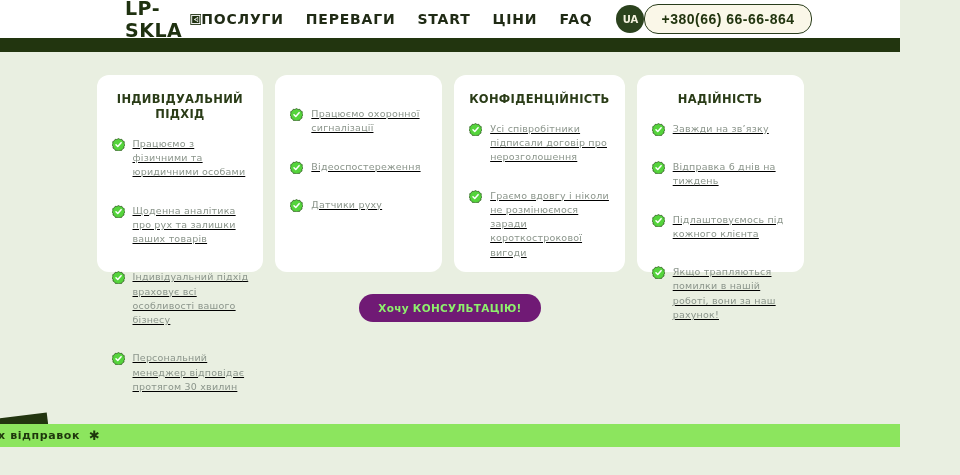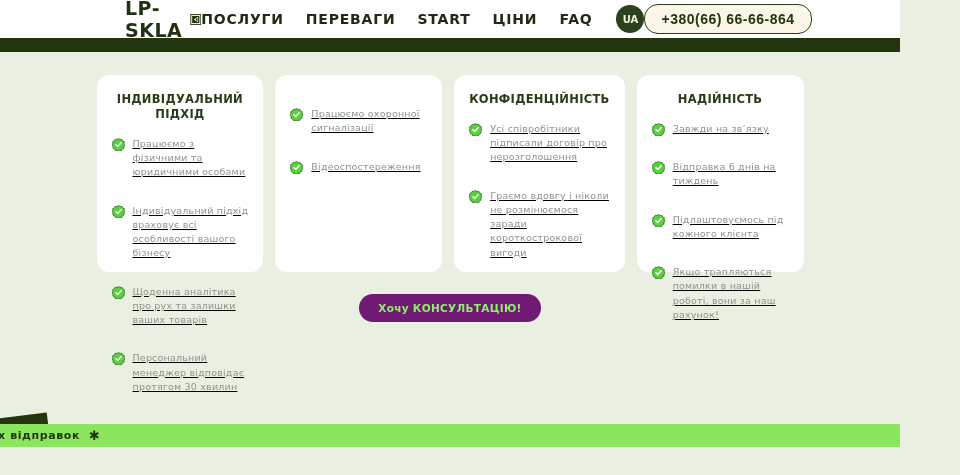--- a/index.html
+++ b/index.html
@@ -138,54 +138,61 @@
               <polygon points="7,0.6 8.7,1.6 10.6,1.4 11.5,3.1 13.2,3.9 13.1,5.8 14,7.4 12.9,9 12.9,10.9 11.2,11.8 10.3,13.5 8.4,13.3 7,14 5.6,13.3 3.7,13.5 2.8,11.8 1.1,10.9 1.1,9 0,7.4 0.9,5.8 0.8,3.9 2.5,3.1 3.4,1.4 5.3,1.6" fill="#55d43c" stroke="#2c5b1d" stroke-width="0.8" stroke-linejoin="round"></polygon>
               <polyline points="4.3,7.3 6.2,9.2 9.8,5" fill="none" stroke="#ffffff" stroke-width="1.6" stroke-linecap="round" stroke-linejoin="round"></polyline>
             </svg>
           <span class="check-text">Працюємо з фізичними та юридичними особами</span>
         </div>
         <div class="check-item">
           <svg class="badge-icon" viewBox="0 0 14 14">
               <polygon points="7,0.6 8.7,1.6 10.6,1.4 11.5,3.1 13.2,3.9 13.1,5.8 14,7.4 12.9,9 12.9,10.9 11.2,11.8 10.3,13.5 8.4,13.3 7,14 5.6,13.3 3.7,13.5 2.8,11.8 1.1,10.9 1.1,9 0,7.4 0.9,5.8 0.8,3.9 2.5,3.1 3.4,1.4 5.3,1.6" fill="#55d43c" stroke="#2c5b1d" stroke-width="0.8" stroke-linejoin="round"></polygon>
               <polyline points="4.3,7.3 6.2,9.2 9.8,5" fill="none" stroke="#ffffff" stroke-width="1.6" stroke-linecap="round" stroke-linejoin="round"></polyline>
             </svg>
+          <span class="check-text">Щоденна аналітика про рух та залишки ваших товарів</span>
+        </div>
+        <div class="check-item">
+          <svg class="badge-icon" viewBox="0 0 14 14">
+              <polygon points="7,0.6 8.7,1.6 10.6,1.4 11.5,3.1 13.2,3.9 13.1,5.8 14,7.4 12.9,9 12.9,10.9 11.2,11.8 10.3,13.5 8.4,13.3 7,14 5.6,13.3 3.7,13.5 2.8,11.8 1.1,10.9 1.1,9 0,7.4 0.9,5.8 0.8,3.9 2.5,3.1 3.4,1.4 5.3,1.6" fill="#55d43c" stroke="#2c5b1d" stroke-width="0.8" stroke-linejoin="round"></polygon>
+              <polyline points="4.3,7.3 6.2,9.2 9.8,5" fill="none" stroke="#ffffff" stroke-width="1.6" stroke-linecap="round" stroke-linejoin="round"></polyline>
+            </svg>
           <span class="check-text">Індивідуальний підхід враховує всі особливості вашого бізнесу</span>
         </div>
         <div class="check-item">
           <svg class="badge-icon" viewBox="0 0 14 14">
               <polygon points="7,0.6 8.7,1.6 10.6,1.4 11.5,3.1 13.2,3.9 13.1,5.8 14,7.4 12.9,9 12.9,10.9 11.2,11.8 10.3,13.5 8.4,13.3 7,14 5.6,13.3 3.7,13.5 2.8,11.8 1.1,10.9 1.1,9 0,7.4 0.9,5.8 0.8,3.9 2.5,3.1 3.4,1.4 5.3,1.6" fill="#55d43c" stroke="#2c5b1d" stroke-width="0.8" stroke-linejoin="round"></polygon>
               <polyline points="4.3,7.3 6.2,9.2 9.8,5" fill="none" stroke="#ffffff" stroke-width="1.6" stroke-linecap="round" stroke-linejoin="round"></polyline>
             </svg>
-          <span class="check-text">Щоденна аналітика про рух та залишки ваших товарів</span>
-        </div>
-        <div class="check-item">
-          <svg class="badge-icon" viewBox="0 0 14 14">
-              <polygon points="7,0.6 8.7,1.6 10.6,1.4 11.5,3.1 13.2,3.9 13.1,5.8 14,7.4 12.9,9 12.9,10.9 11.2,11.8 10.3,13.5 8.4,13.3 7,14 5.6,13.3 3.7,13.5 2.8,11.8 1.1,10.9 1.1,9 0,7.4 0.9,5.8 0.8,3.9 2.5,3.1 3.4,1.4 5.3,1.6" fill="#55d43c" stroke="#2c5b1d" stroke-width="0.8" stroke-linejoin="round"></polygon>
-              <polyline points="4.3,7.3 6.2,9.2 9.8,5" fill="none" stroke="#ffffff" stroke-width="1.6" stroke-linecap="round" stroke-linejoin="round"></polyline>
-            </svg>
           <span class="check-text">Персональний менеджер відповідає протягом 30 хвилин</span>
         </div>
       </div>
     </div>
 
     <div class="card">
       <div class="card-items">
         <div class="check-item">
           <svg class="badge-icon" viewBox="0 0 14 14">
               <polygon points="7,0.6 8.7,1.6 10.6,1.4 11.5,3.1 13.2,3.9 13.1,5.8 14,7.4 12.9,9 12.9,10.9 11.2,11.8 10.3,13.5 8.4,13.3 7,14 5.6,13.3 3.7,13.5 2.8,11.8 1.1,10.9 1.1,9 0,7.4 0.9,5.8 0.8,3.9 2.5,3.1 3.4,1.4 5.3,1.6" fill="#55d43c" stroke="#2c5b1d" stroke-width="0.8" stroke-linejoin="round"></polygon>
               <polyline points="4.3,7.3 6.2,9.2 9.8,5" fill="none" stroke="#ffffff" stroke-width="1.6" stroke-linecap="round" stroke-linejoin="round"></polyline>
             </svg>
           <span class="check-text">Працюємо охоронної сигналізації</span>
         </div>
         <div class="check-item">
           <svg class="badge-icon" viewBox="0 0 14 14">
               <polygon points="7,0.6 8.7,1.6 10.6,1.4 11.5,3.1 13.2,3.9 13.1,5.8 14,7.4 12.9,9 12.9,10.9 11.2,11.8 10.3,13.5 8.4,13.3 7,14 5.6,13.3 3.7,13.5 2.8,11.8 1.1,10.9 1.1,9 0,7.4 0.9,5.8 0.8,3.9 2.5,3.1 3.4,1.4 5.3,1.6" fill="#55d43c" stroke="#2c5b1d" stroke-width="0.8" stroke-linejoin="round"></polygon>
               <polyline points="4.3,7.3 6.2,9.2 9.8,5" fill="none" stroke="#ffffff" stroke-width="1.6" stroke-linecap="round" stroke-linejoin="round"></polyline>
             </svg>
           <span class="check-text">Відеоспостереження</span>
+        </div>
+        <div class="check-item">
+          <svg class="badge-icon" viewBox="0 0 14 14">
+              <polygon points="7,0.6 8.7,1.6 10.6,1.4 11.5,3.1 13.2,3.9 13.1,5.8 14,7.4 12.9,9 12.9,10.9 11.2,11.8 10.3,13.5 8.4,13.3 7,14 5.6,13.3 3.7,13.5 2.8,11.8 1.1,10.9 1.1,9 0,7.4 0.9,5.8 0.8,3.9 2.5,3.1 3.4,1.4 5.3,1.6" fill="#55d43c" stroke="#2c5b1d" stroke-width="0.8" stroke-linejoin="round"></polygon>
+              <polyline points="4.3,7.3 6.2,9.2 9.8,5" fill="none" stroke="#ffffff" stroke-width="1.6" stroke-linecap="round" stroke-linejoin="round"></polyline>
+            </svg>
+          <span class="check-text">Датчики руху</span>
         </div>
       </div>
     </div>
 
     <div class="card">
       <div class="card-title">КОНФІДЕНЦІЙНІСТЬ</div>
       <div class="card-items">
         <div class="check-item">
           <svg class="badge-icon" viewBox="0 0 14 14">
               <polygon points="7,0.6 8.7,1.6 10.6,1.4 11.5,3.1 13.2,3.9 13.1,5.8 14,7.4 12.9,9 12.9,10.9 11.2,11.8 10.3,13.5 8.4,13.3 7,14 5.6,13.3 3.7,13.5 2.8,11.8 1.1,10.9 1.1,9 0,7.4 0.9,5.8 0.8,3.9 2.5,3.1 3.4,1.4 5.3,1.6" fill="#55d43c" stroke="#2c5b1d" stroke-width="0.8" stroke-linejoin="round"></polygon>

